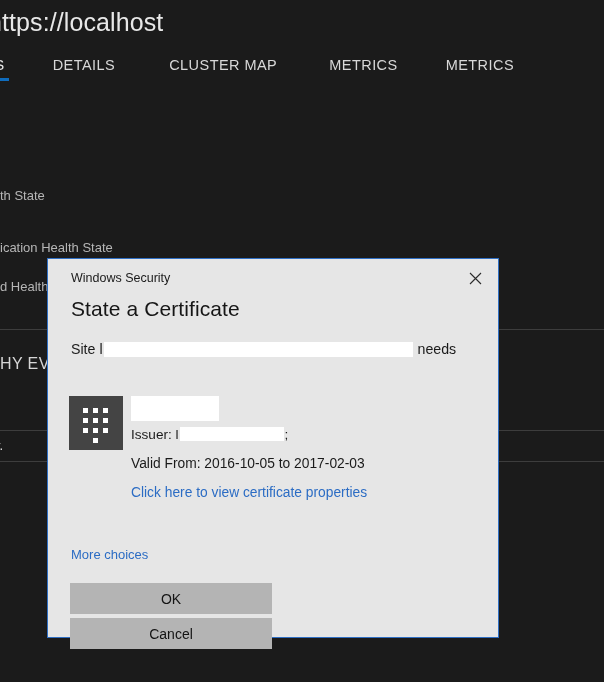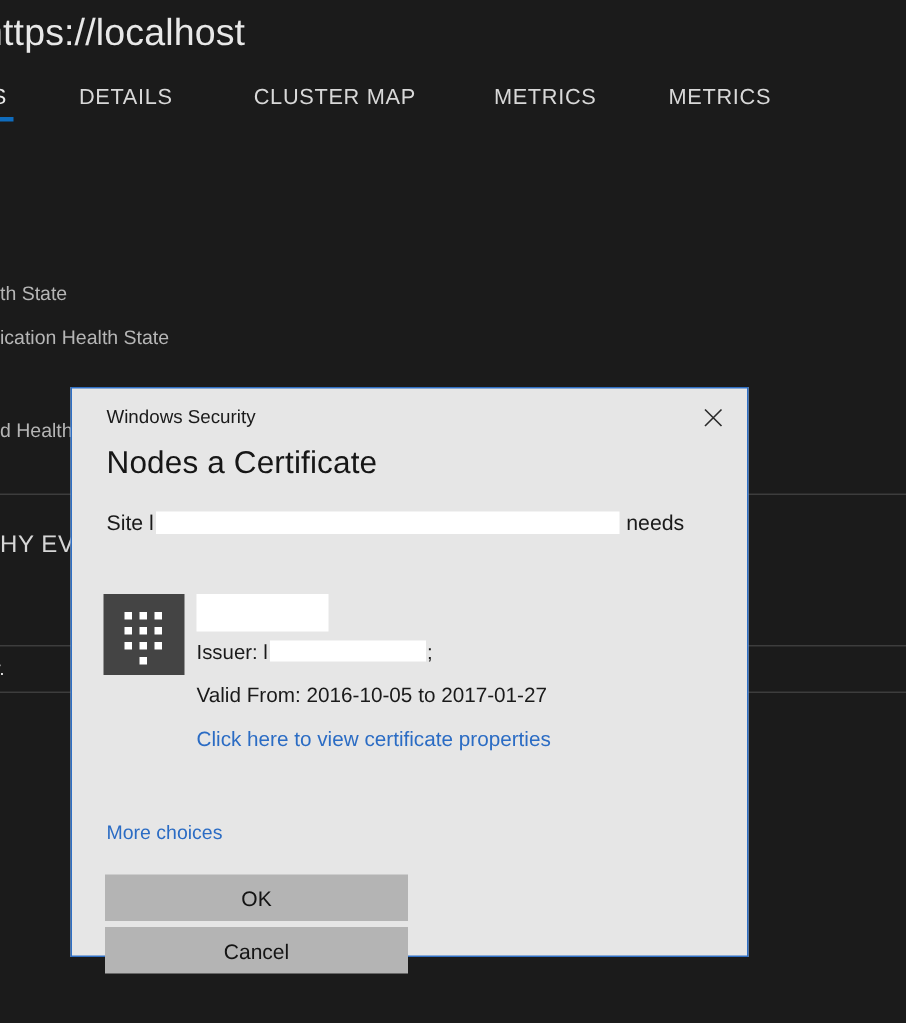--- a/index.html
+++ b/index.html
@@ -78,21 +78,21 @@
   .content { position: absolute; left: 0; top: 86px; width: 604px; bottom: 0; }
 
   .kv-row {
     position: absolute;
     left: 0;
     color: #b6b6b6;
     font-size: 13px;
     white-space: nowrap;
   }
   .kv-1 { top: 102px; }
-  .kv-2 { top: 131px; }
+  .kv-2 { top: 154px; }
   .kv-3 { top: 193px; }
 
   .section-head {
     position: absolute;
     left: 0; top: 269px;
     color: #d6d6d6;
     font-size: 16px;
     letter-spacing: .4px;
     white-space: nowrap;
   }
@@ -306,21 +306,21 @@
       <span class="dlg-title">Windows Security</span>
       <div class="dlg-close">
         <span>
           <svg width="13" height="13" viewBox="0 0 13 13" aria-hidden="true">
             <path d="M1 1 L12 12 M12 1 L1 12" stroke="#2b2b2b" stroke-width="1.1" fill="none"></path>
           </svg>
         </span>
       </div>
     </div>
 
-    <div class="dlg-heading">Nodes a Certificate</div>
+    <div class="dlg-heading">State a Certificate</div>
 
     <div class="dlg-prompt">
       <span>Site l</span><span class="redact redact-site"></span><span> needs</span><br>
     </div>
 
     <div class="cert-row">
       <div class="cert-icon">
         <div class="dots">
           <span class="dot" style="left:0px;  top:0px;"></span>
           <span class="dot" style="left:10px; top:0px;"></span>
@@ -335,21 +335,21 @@
         </div>
       </div>
 
       <div class="cert-info">
         <span class="cert-name-redact"></span>
 
         <div class="cert-issuer">
           <span>Issuer: l</span><span class="redact redact-issuer"></span><span class="issuer-tail">;</span>
         </div>
 
-        <div class="cert-valid">Valid From: 2016-10-05 to 2017-01-27</div>
+        <div class="cert-valid">Valid From: 2016-10-05 to 2017-02-03</div>
 
         <a class="cert-link">Click here to view certificate properties</a>
       </div>
     </div>
 
     <a class="more-choices">More choices</a>
 
     <div class="dlg-buttons">
       <button class="dlg-btn">OK</button>
       <button class="dlg-btn">Cancel</button>

